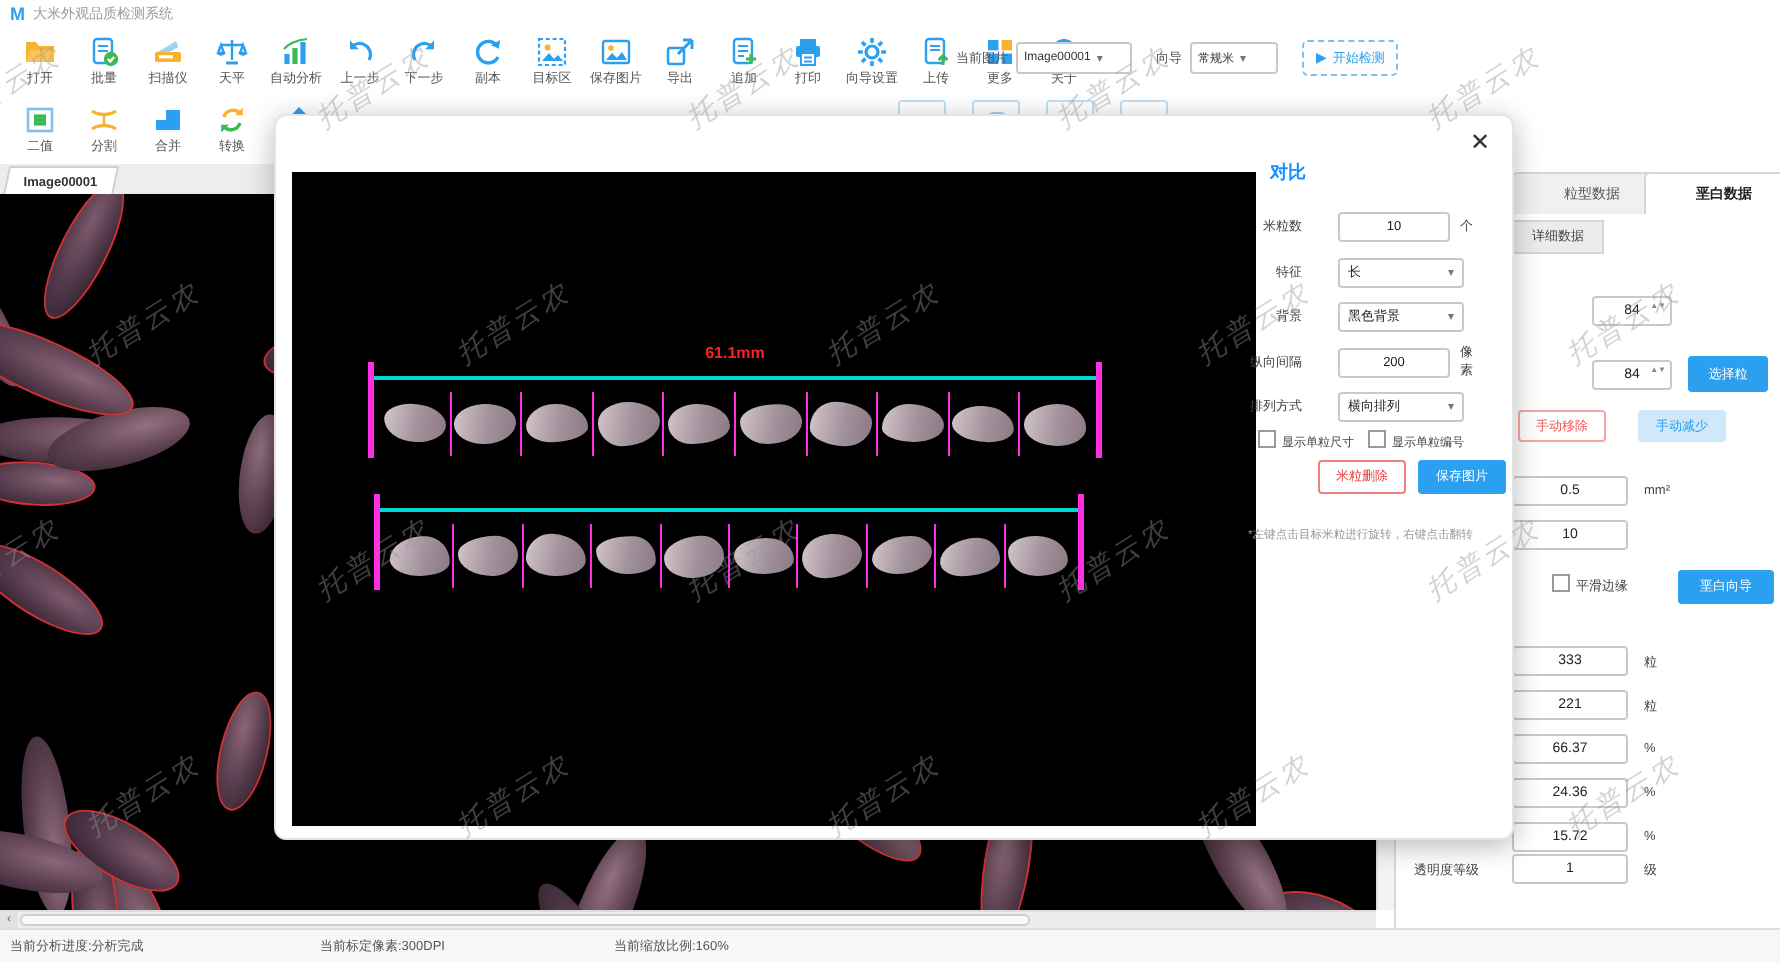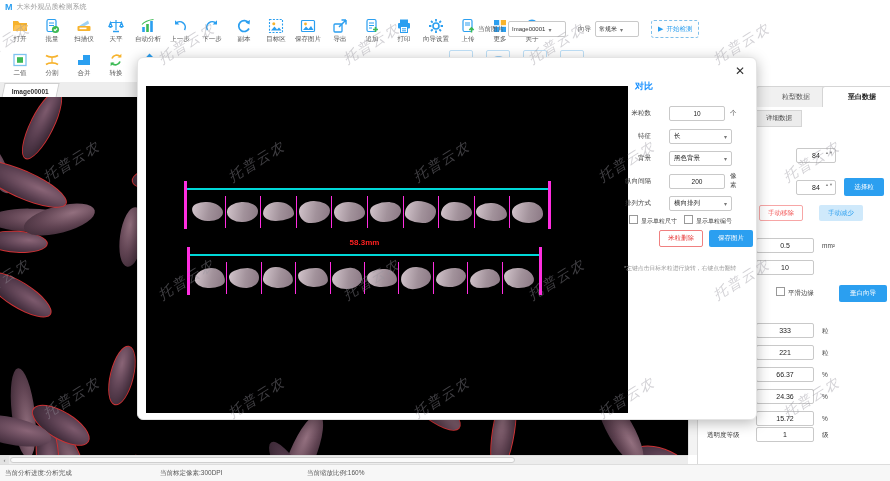--- a/index.html
+++ b/index.html
@@ -494,20 +494,21 @@
         <span>1</span>
       </div>
     <span class="punit" style="left:124px;top:349px;">级</span>
   </div>
 
   <div class="dialog">
     <div class="dclose">✕</div>
     <div class="dtitle">对比</div>
     <div class="dimg" id="cmpimg">
         <div class="cmp-row" style="left: 38px; top: 86px; width: 367px;">
+          <div class="cmp-label">61.1mm</div>
           <div class="cmp-line"></div>
           <div class="cmp-endbar" style="left: 0px;"></div>
           <div class="cmp-endbar" style="right: 0px;"></div>
           <div class="cmp-grains">
             <div class="cgwrap">
               <div class="cgrain" style="border-radius: 46.2866% 53.7134% 47.5235% 52.4765% / 40.6625% 53.4805% 46.5195% 59.3375%; transform: rotate(2.6deg); height: 19.3039px;"></div>
             </div>
             <div class="cgwrap">
               <div class="cgrain" style="border-radius: 48.6447% 51.3553% 50.3539% 49.6461% / 47.7498% 47.7121% 52.2879% 52.2502%; transform: rotate(-2.7deg); height: 19.6347px;"></div>
             </div>
@@ -531,21 +532,20 @@
             </div>
             <div class="cgwrap">
               <div class="cgrain" style="border-radius: 48.9845% 51.0155% 43.2008% 56.7992% / 51.3215% 63.2076% 36.7924% 48.6785%; transform: rotate(1.9deg); height: 18.1649px;"></div>
             </div>
             <div class="cgwrap">
               <div class="cgrain" style="border-radius: 54.4781% 45.5219% 44.8638% 55.1362% / 48.0279% 58.6298% 41.3702% 51.9721%; transform: rotate(-1deg); height: 20.5185px;"></div>
             </div>
           </div>
         </div>
         <div class="cmp-row" style="left: 41px; top: 152px; width: 355px;">
-          <div class="cmp-label">58.3mm</div>
           <div class="cmp-line"></div>
           <div class="cmp-endbar" style="left: 0px;"></div>
           <div class="cmp-endbar" style="right: 0px;"></div>
           <div class="cmp-grains">
             <div class="cgwrap">
               <div class="cgrain" style="border-radius: 58.7563% 41.2437% 55.8517% 44.1483% / 61.5344% 62.8235% 37.1765% 38.4656%; transform: rotate(2.9deg); height: 19.9778px;"></div>
             </div>
             <div class="cgwrap">
               <div class="cgrain" style="border-radius: 62.148% 37.852% 41.2064% 58.7936% / 44.0039% 47.8164% 52.1836% 55.9961%; transform: rotate(-1.1deg); height: 19.5494px;"></div>
             </div>

